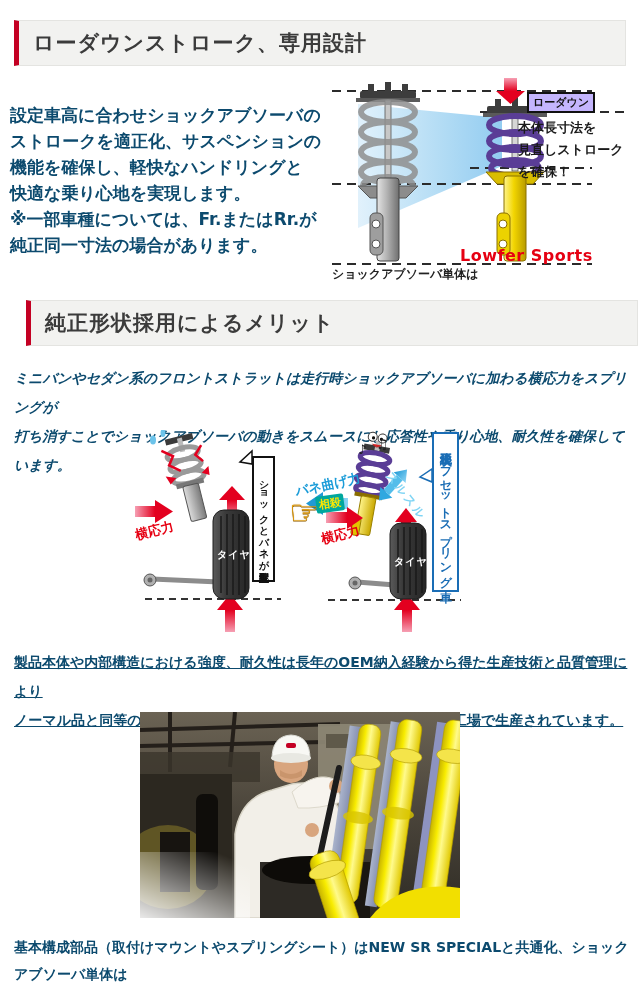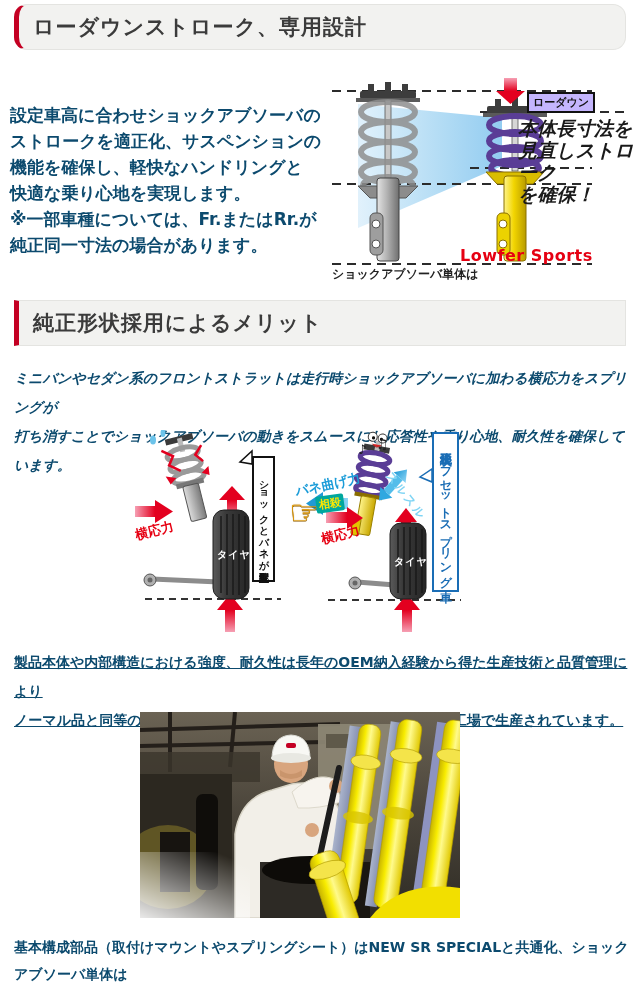--- a/index.html
+++ b/index.html
@@ -23,21 +23,21 @@
   .para-sm{left:14px;width:620px;font-size:14px;line-height:29px;}
   
   #diagram1{left:330px;top:78px;width:310px;height:212px;}
   .lowdown-box{
     position:absolute;left:197px;top:14px;width:64px;height:17px;
     background:#c4b5fd;border:2px solid #111;display:flex;align-items:center;justify-content:center;
     font-size:11px;font-weight:bold;color:#111;
   }
   .stroke-note{
     position:absolute;left:188px;top:39px;width:122px;
-    font-size:19px;line-height:22px;font-weight:bold;color:#1a1a1a;white-space:pre-line;font-style:italic;
+    font-size:13px;line-height:22px;font-weight:bold;color:#1a1a1a;white-space:pre-line;
   }
   .cap-left{position:absolute;left:2px;top:188px;font-size:12px;font-weight:bold;color:#222;}
   .cap-right{position:absolute;left:130px;top:168px;font-size:16px;font-weight:bold;color:#e60012;letter-spacing:.5px;}
   
   #diagram2{left:95px;top:430px;width:460px;height:205px;}
   .vbox{
     position:absolute;background:#fff;box-sizing:border-box;
     writing-mode:vertical-rl;text-orientation:upright;
     display:flex;align-items:center;justify-content:center;
     font-weight:bold;text-align:center;
@@ -63,21 +63,21 @@
     transform:rotate(52deg);transform-origin:left top;letter-spacing:2px;}
   .hand{position:absolute;left:194px;top:62px;font-size:34px;color:#f0a300;
     text-shadow:0 0 1px #8a5a00, 0 1px 0 #8a5a00;}
   .note-glyph{position:absolute;color:#222;font-weight:bold;}
   
   #factory-photo{left:140px;top:712px;width:320px;height:206px;}
 </style>
 </head>
 <body>
 
-<div class="sec-header" style="top:4px;border-radius:13px;">
+<div class="sec-header" style="top:20px;">
   <span>ローダウンストローク、専用設計</span>
 </div>
 
 <div class="para para-lg">設定車高に合わせショックアブソーバの
 ストロークを適正化、サスペンションの
 機能を確保し、軽快なハンドリングと
 快適な乗り心地を実現します。
 ※一部車種については、Fr.またはRr.が
 純正同一寸法の場合があります。</div>
 
@@ -163,21 +163,21 @@
   </svg>
 
   <div class="lowdown-box">ローダウン</div>
   <div class="stroke-note">本体長寸法を
 見直しストローク
 を確保！</div>
   <div class="cap-left">ショックアブソーバ単体は</div>
   <div class="cap-right">Lowfer Sports</div>
 </div>
 
-<div class="sec-header" style="top:300px;">
+<div class="sec-header" style="top:300px;margin-left:12px;">
   <span>純正形状採用によるメリット</span>
 </div>
 
 <div class="para para-sm" style="top:364px;font-style:italic;">ミニバンやセダン系のフロントストラットは走行時ショックアブソーバに加わる横応力をスプリングが
 打ち消すことでショックアブソーバの動きをスムースにし応答性や乗り心地、耐久性を確保しています。</div>
 
 <div class="abs" id="diagram2">
   <svg width="460" height="205" viewBox="0 0 460 205">
     <defs>
       <linearGradient id="tireGrad" x1="0" y1="0" x2="1" y2="0">

